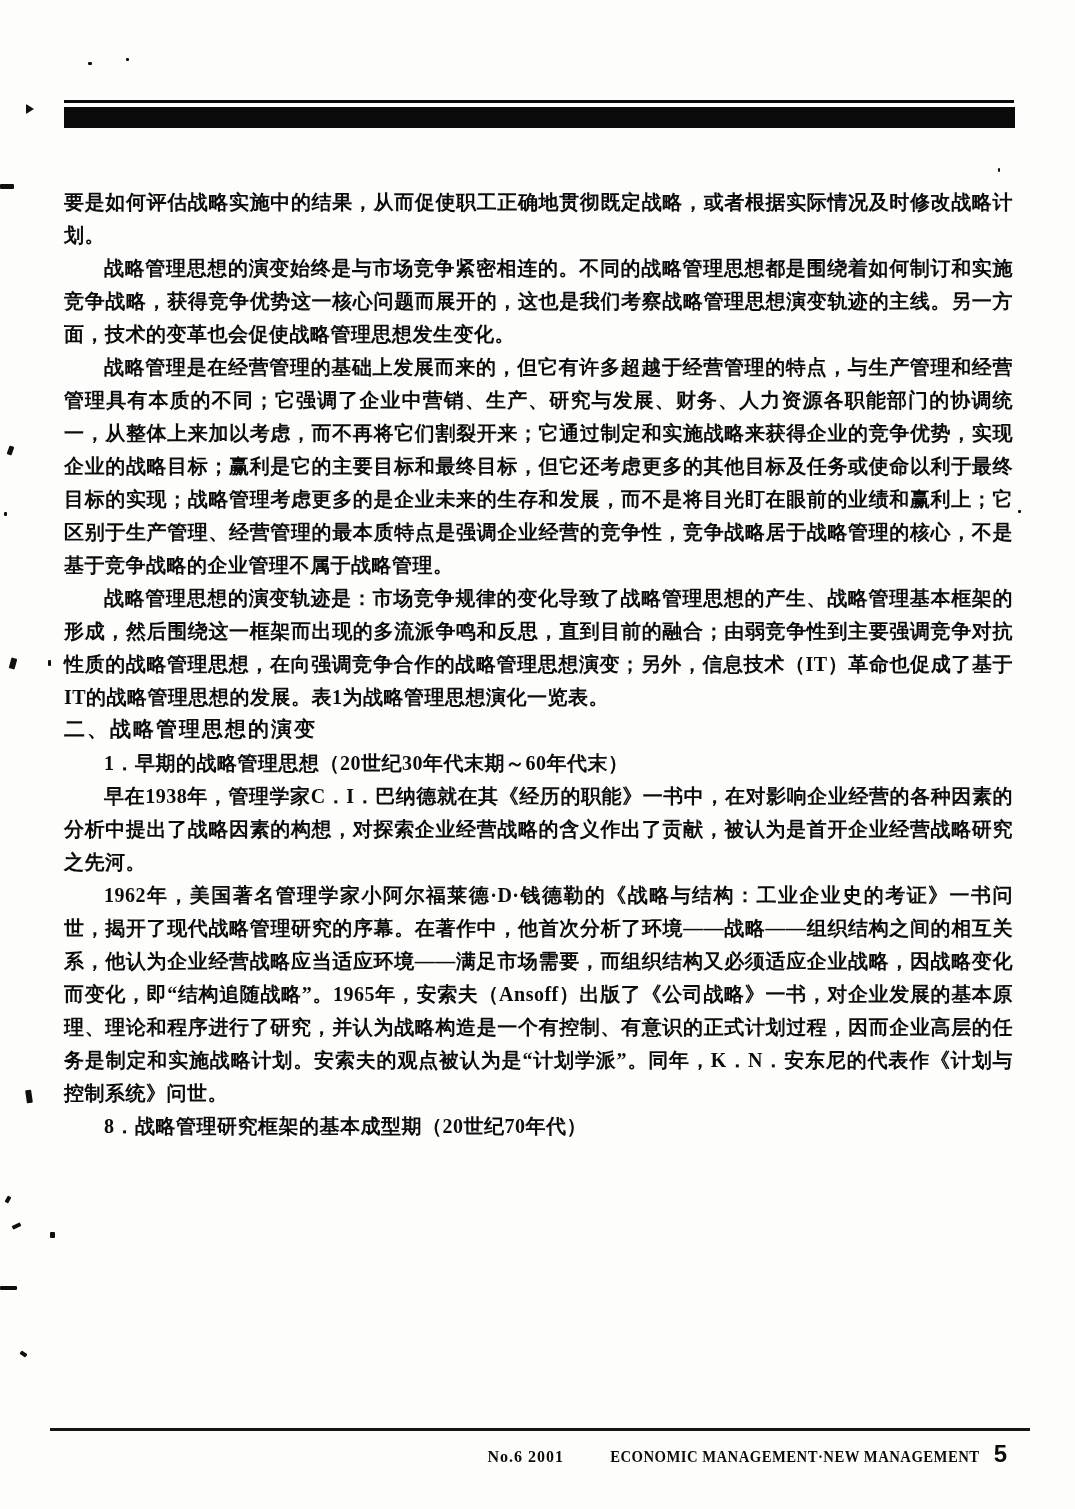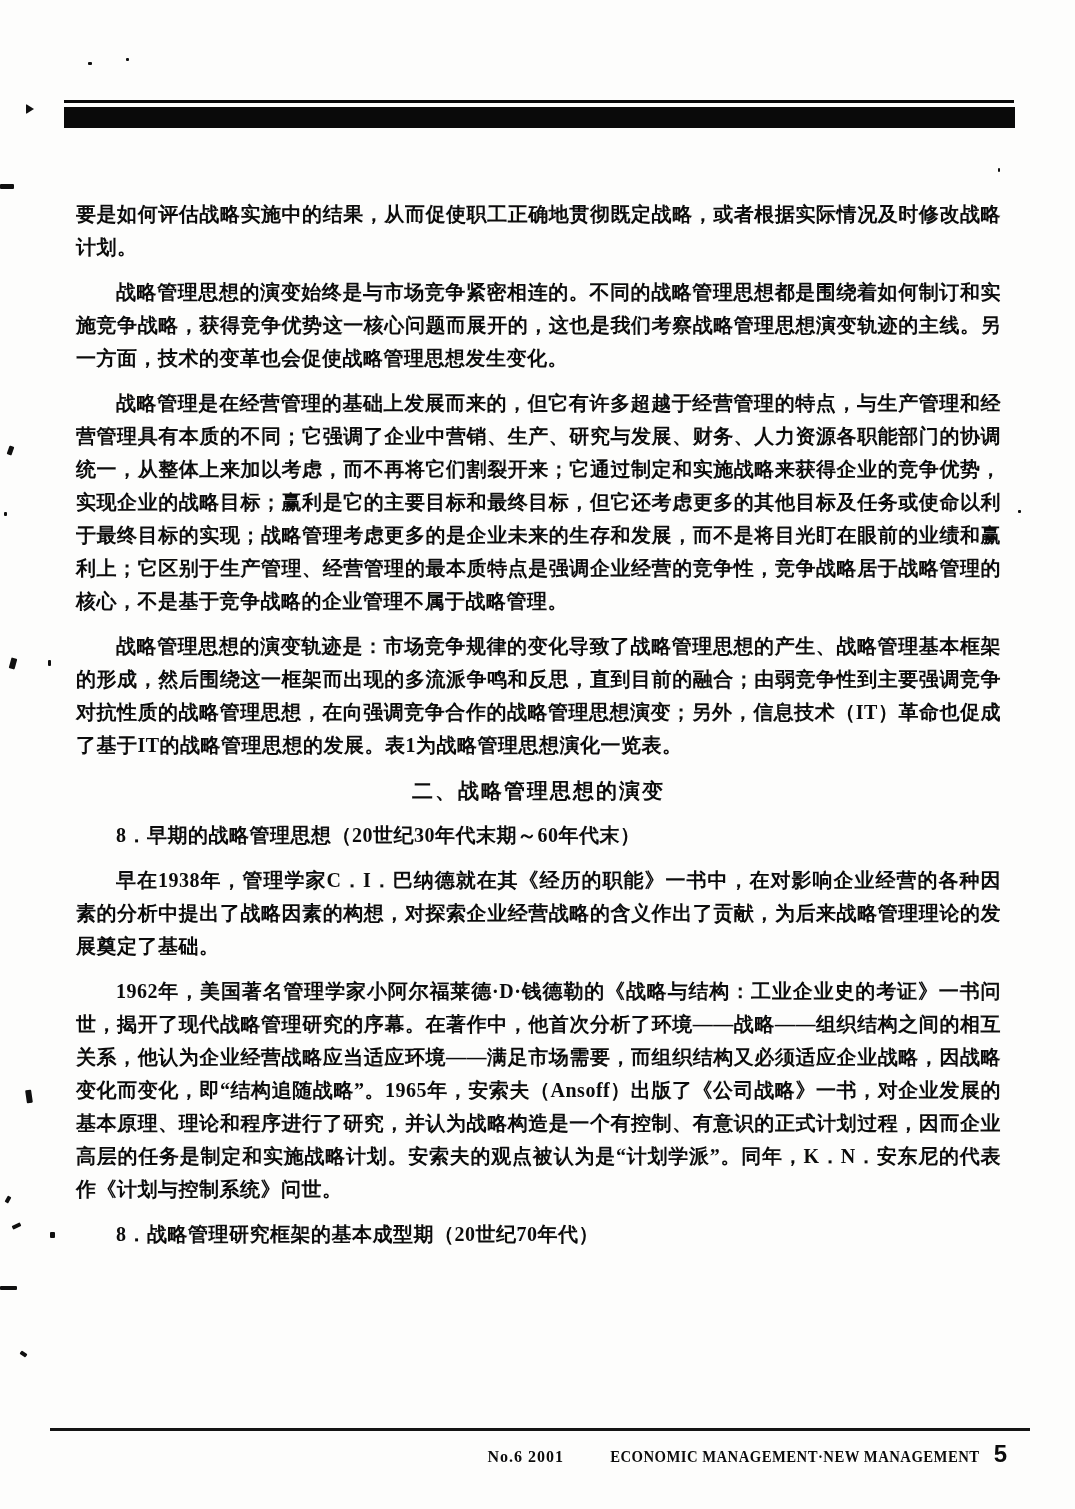--- a/index.html
+++ b/index.html
@@ -32,30 +32,29 @@
   .text-col {
     position: absolute;
     left: 64px; top: 186px;
     width: 949px;
     font-size: 20px;
     line-height: 33px;
     font-weight: 600;
     text-align: justify;
     letter-spacing: 0.5px;
   }
-  .text-col p { margin: 12px; text-indent: 2em; }
+  .text-col p { margin: 0; text-indent: 2em; }
   .text-col p.no-indent { text-indent: 0; }
 
   .section-heading {
     margin: 14px 0 8px 0;
-    text-align: center;
     font-size: 21px;
     font-weight: 700;
     text-indent: 0 !important;
-    font-family: Liberation Sans, sans-serif;
+    font-family: Liberation Mono, monospace;
     letter-spacing: 2px;
   }
 
   
   .footer-rule {
     position: absolute;
     left: 50px; top: 1428px;
     width: 980px; height: 3px;
     background: #151515;
   }
@@ -85,22 +84,22 @@
   <div class="top-bar"></div>
 
   <div class="text-col">
     <p class="no-indent">要是如何评估战略实施中的结果，从而促使职工正确地贯彻既定战略，或者根据实际情况及时修改战略计划。</p>
     <p>战略管理思想的演变始终是与市场竞争紧密相连的。不同的战略管理思想都是围绕着如何制订和实施竞争战略，获得竞争优势这一核心问题而展开的，这也是我们考察战略管理思想演变轨迹的主线。另一方面，技术的变革也会促使战略管理思想发生变化。</p>
     <p>战略管理是在经营管理的基础上发展而来的，但它有许多超越于经营管理的特点，与生产管理和经营管理具有本质的不同；它强调了企业中营销、生产、研究与发展、财务、人力资源各职能部门的协调统一，从整体上来加以考虑，而不再将它们割裂开来；它通过制定和实施战略来获得企业的竞争优势，实现企业的战略目标；赢利是它的主要目标和最终目标，但它还考虑更多的其他目标及任务或使命以利于最终目标的实现；战略管理考虑更多的是企业未来的生存和发展，而不是将目光盯在眼前的业绩和赢利上；它区别于生产管理、经营管理的最本质特点是强调企业经营的竞争性，竞争战略居于战略管理的核心，不是基于竞争战略的企业管理不属于战略管理。</p>
     <p>战略管理思想的演变轨迹是：市场竞争规律的变化导致了战略管理思想的产生、战略管理基本框架的形成，然后围绕这一框架而出现的多流派争鸣和反思，直到目前的融合；由弱竞争性到主要强调竞争对抗性质的战略管理思想，在向强调竞争合作的战略管理思想演变；另外，信息技术（IT）革命也促成了基于IT的战略管理思想的发展。表1为战略管理思想演化一览表。</p>
 
     <p class="section-heading">二、战略管理思想的演变</p>
 
-    <p>8．早期的战略管理思想（20世纪30年代末期～60年代末）</p>
-    <p>早在1938年，管理学家C．I．巴纳德就在其《经历的职能》一书中，在对影响企业经营的各种因素的分析中提出了战略因素的构想，对探索企业经营战略的含义作出了贡献，为后来战略管理理论的发展奠定了基础。</p>
+    <p>1．早期的战略管理思想（20世纪30年代末期～60年代末）</p>
+    <p>早在1938年，管理学家C．I．巴纳德就在其《经历的职能》一书中，在对影响企业经营的各种因素的分析中提出了战略因素的构想，对探索企业经营战略的含义作出了贡献，被认为是首开企业经营战略研究之先河。</p>
     <p>1962年，美国著名管理学家小阿尔福莱德·D·钱德勒的《战略与结构：工业企业史的考证》一书问世，揭开了现代战略管理研究的序幕。在著作中，他首次分析了环境——战略——组织结构之间的相互关系，他认为企业经营战略应当适应环境——满足市场需要，而组织结构又必须适应企业战略，因战略变化而变化，即“结构追随战略”。1965年，安索夫（Ansoff）出版了《公司战略》一书，对企业发展的基本原理、理论和程序进行了研究，并认为战略构造是一个有控制、有意识的正式计划过程，因而企业高层的任务是制定和实施战略计划。安索夫的观点被认为是“计划学派”。同年，K．N．安东尼的代表作《计划与控制系统》问世。</p>
     <p>8．战略管理研究框架的基本成型期（20世纪70年代）</p>
   </div>
 
   <div class="footer-rule"></div>
   <div class="footer">
     <span class="issue">No.6 2001</span>
     <span class="journal">ECONOMIC MANAGEMENT·NEW MANAGEMENT</span>
     <span class="pagenum">5</span>
   </div>

